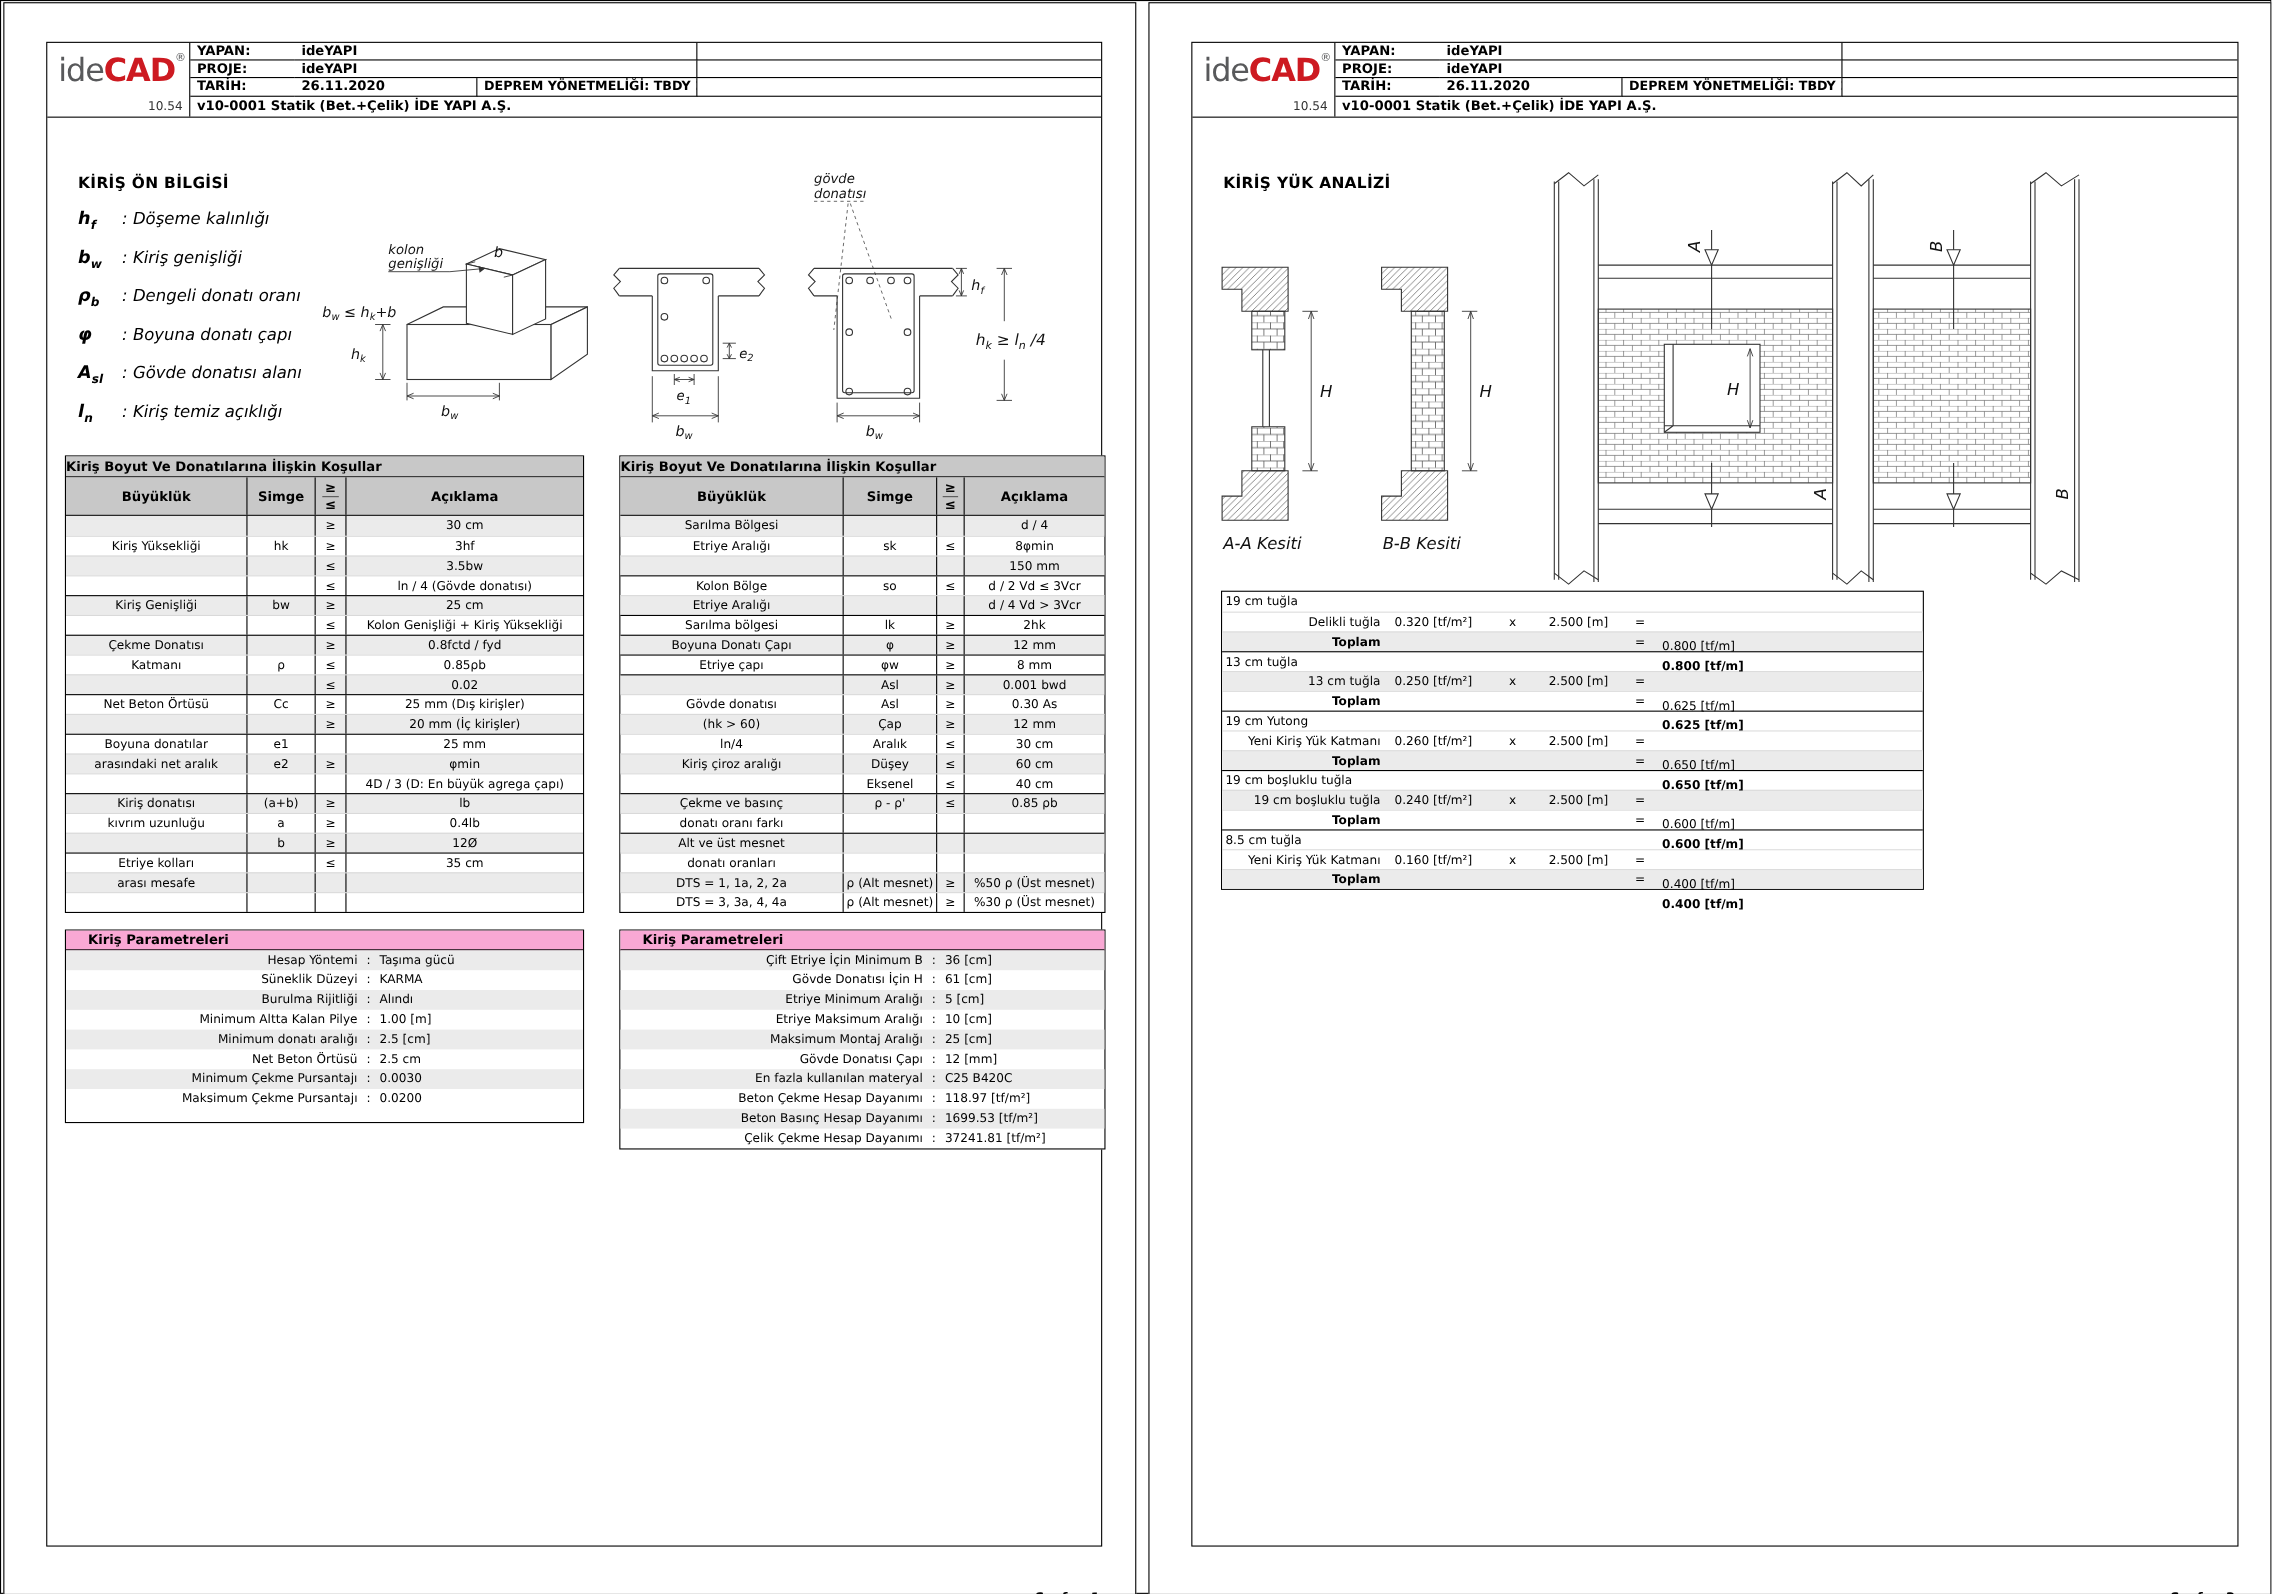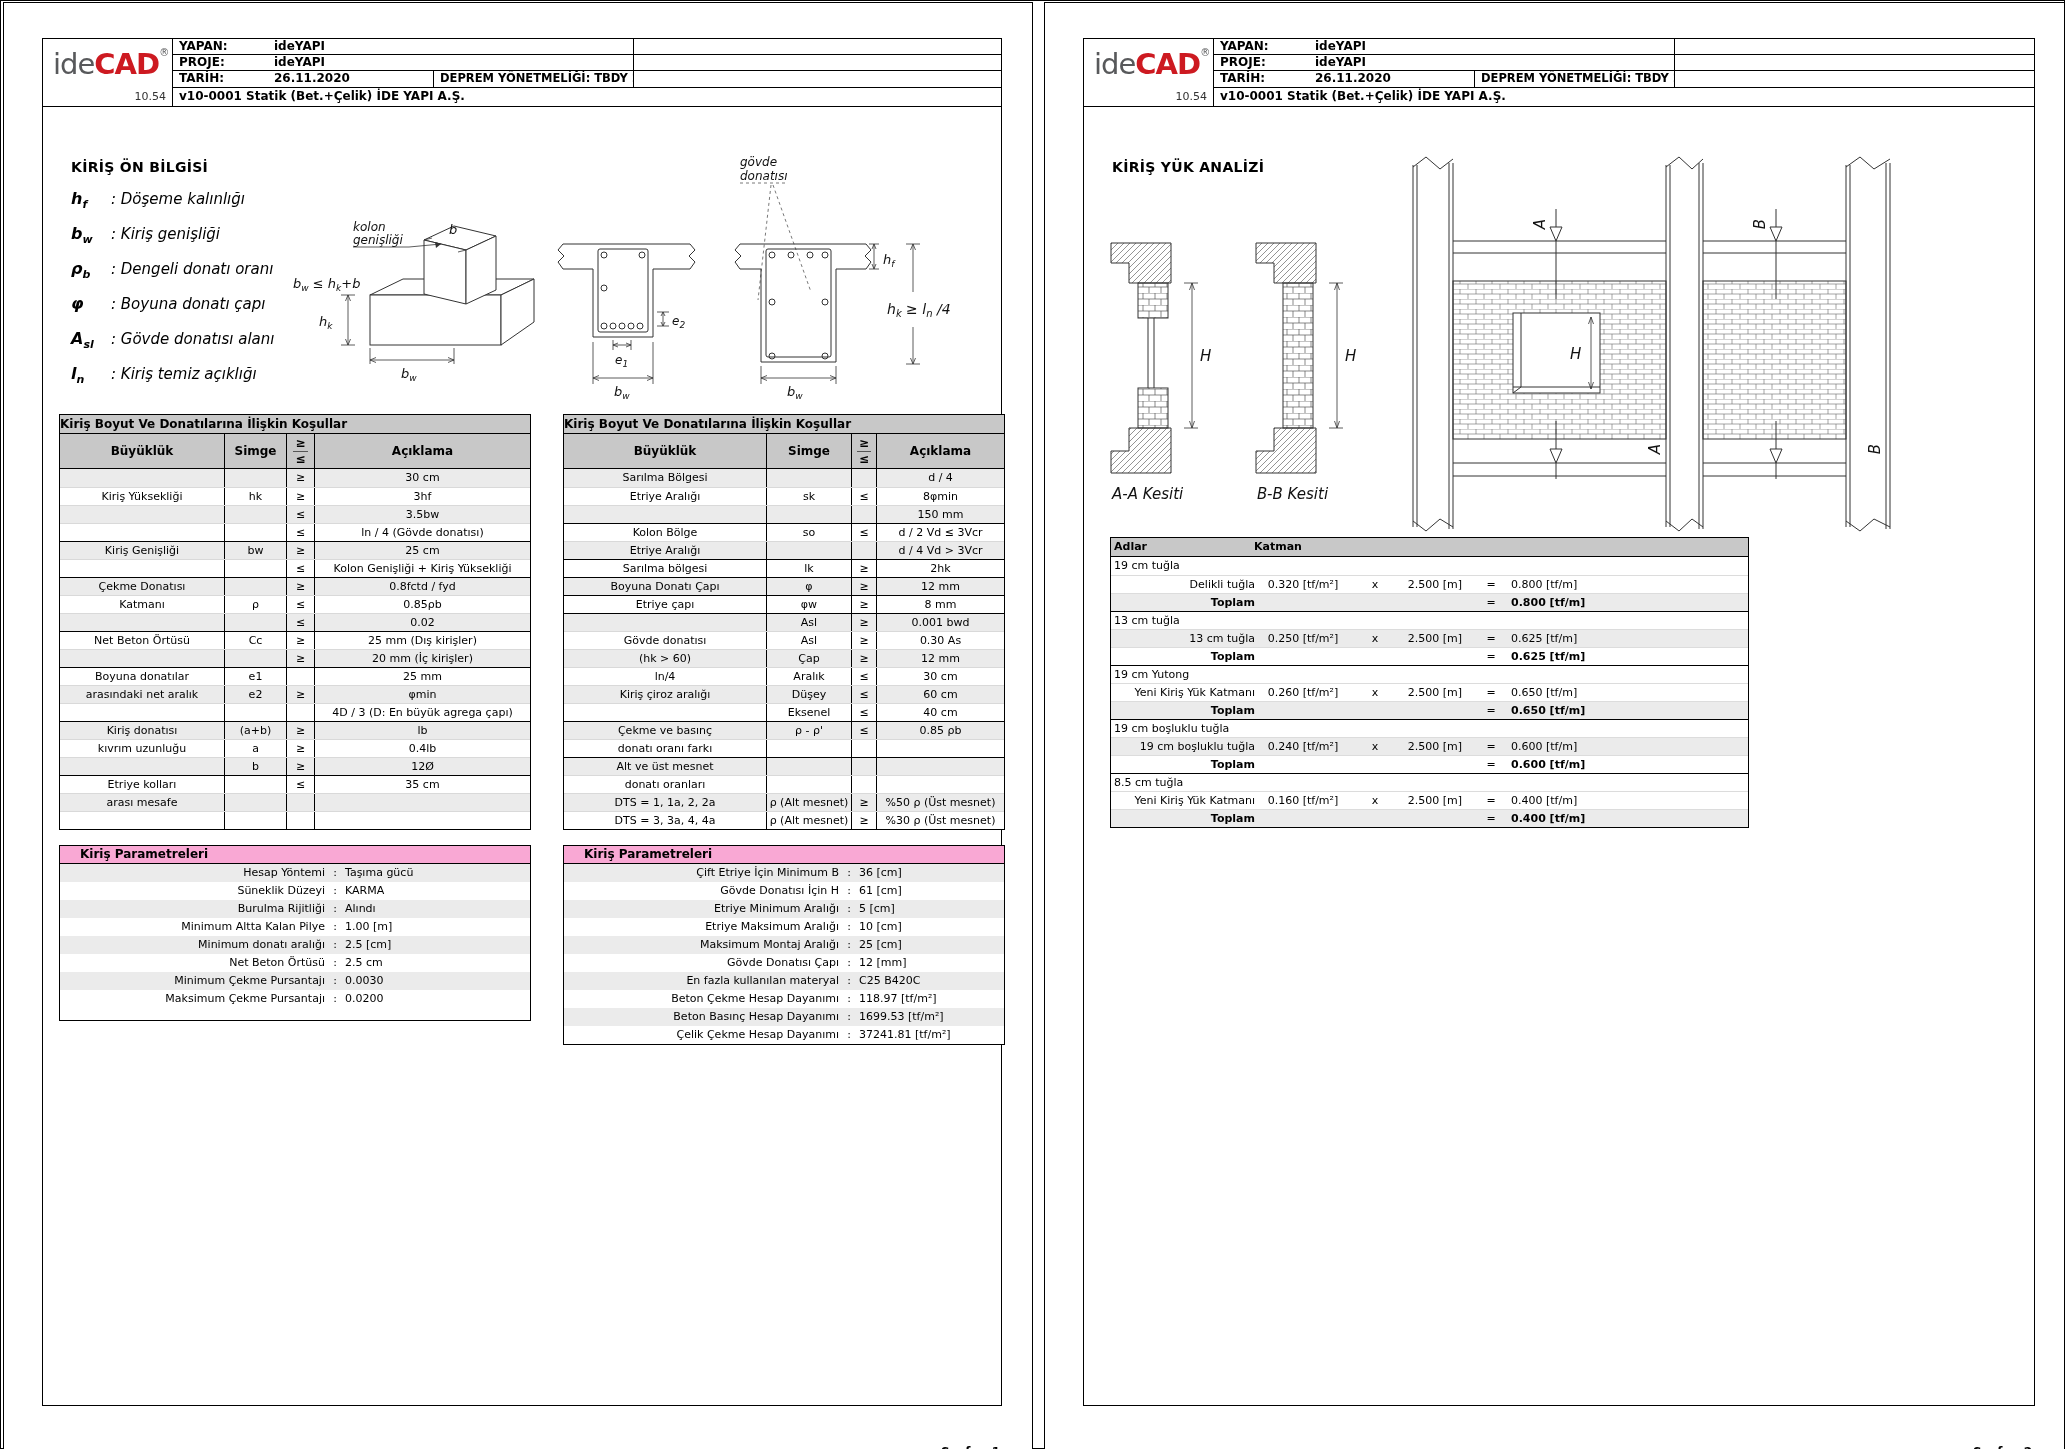--- a/index.html
+++ b/index.html
@@ -87,21 +87,21 @@
   .lrows .lrow{border-top:1px solid #dcdcdc;}
   .lrows .lrow:first-child{border-top:none;}
   .lrow.group{font-weight:normal;border-top:1px solid #000;flex-direction:column;}
   .lrow.shade{background:#ebebeb;}
   .l-name{width:144px;text-align:right;white-space:nowrap;}
   .group .l-name{width:auto;text-align:left;padding-left:3px;}
   .l-load{width:96px;text-align:center;}
   .l-x{width:48px;text-align:center;}
   .l-len{width:72px;text-align:center;}
   .l-eq{width:40px;text-align:center;}
-  .l-res{width:60px;text-align:right;white-space:nowrap;}
+  .l-res{width:60px;text-align:right;white-space:nowrap;margin-top:22px;}
   .lrow.total .l-name,.lrow.total .l-res{font-weight:bold;}
 
   .footer{position:absolute;top:1406px;right:32px;font-size:12px;font-weight:bold;margin-top:36px;}
 </style>
 </head>
 <body>
 
 <div class="canvas">
 
   <div class="page" id="p1">
@@ -698,24 +698,20 @@
           <path class="sk" d="M672,60 V150" stroke-width="0.8"></path>
           <polygon class="skw" points="666,78 678,78 672,92"></polygon>
           <text x="656" y="80" font-size="15" text-anchor="middle" transform="rotate(-90 656 75)">B</text>
           <path class="sk" d="M672,272 V330" stroke-width="0.8"></path>
           <polygon class="skw" points="666,300 678,300 672,314"></polygon>
           <text x="656" y="80" font-size="15" text-anchor="middle" transform="rotate(-90 656 -40) translate(-340 0)">B</text>
         </g>
       </svg>
 
       <div class="ltable">
-        <div class="lhdr">
-          <span class="lh-adlar">Adlar</span>
-          <span class="lh-katman">Katman</span>
-        </div>
         <div class="lrows">
 
         <div class="lrow group">
             <span class="l-name">19 cm tuğla</span>
             <span class="l-load"></span>
             <span class="l-x"></span>
             <span class="l-len"></span>
             <span class="l-eq"></span>
             <span class="l-res"></span>
           </div>

